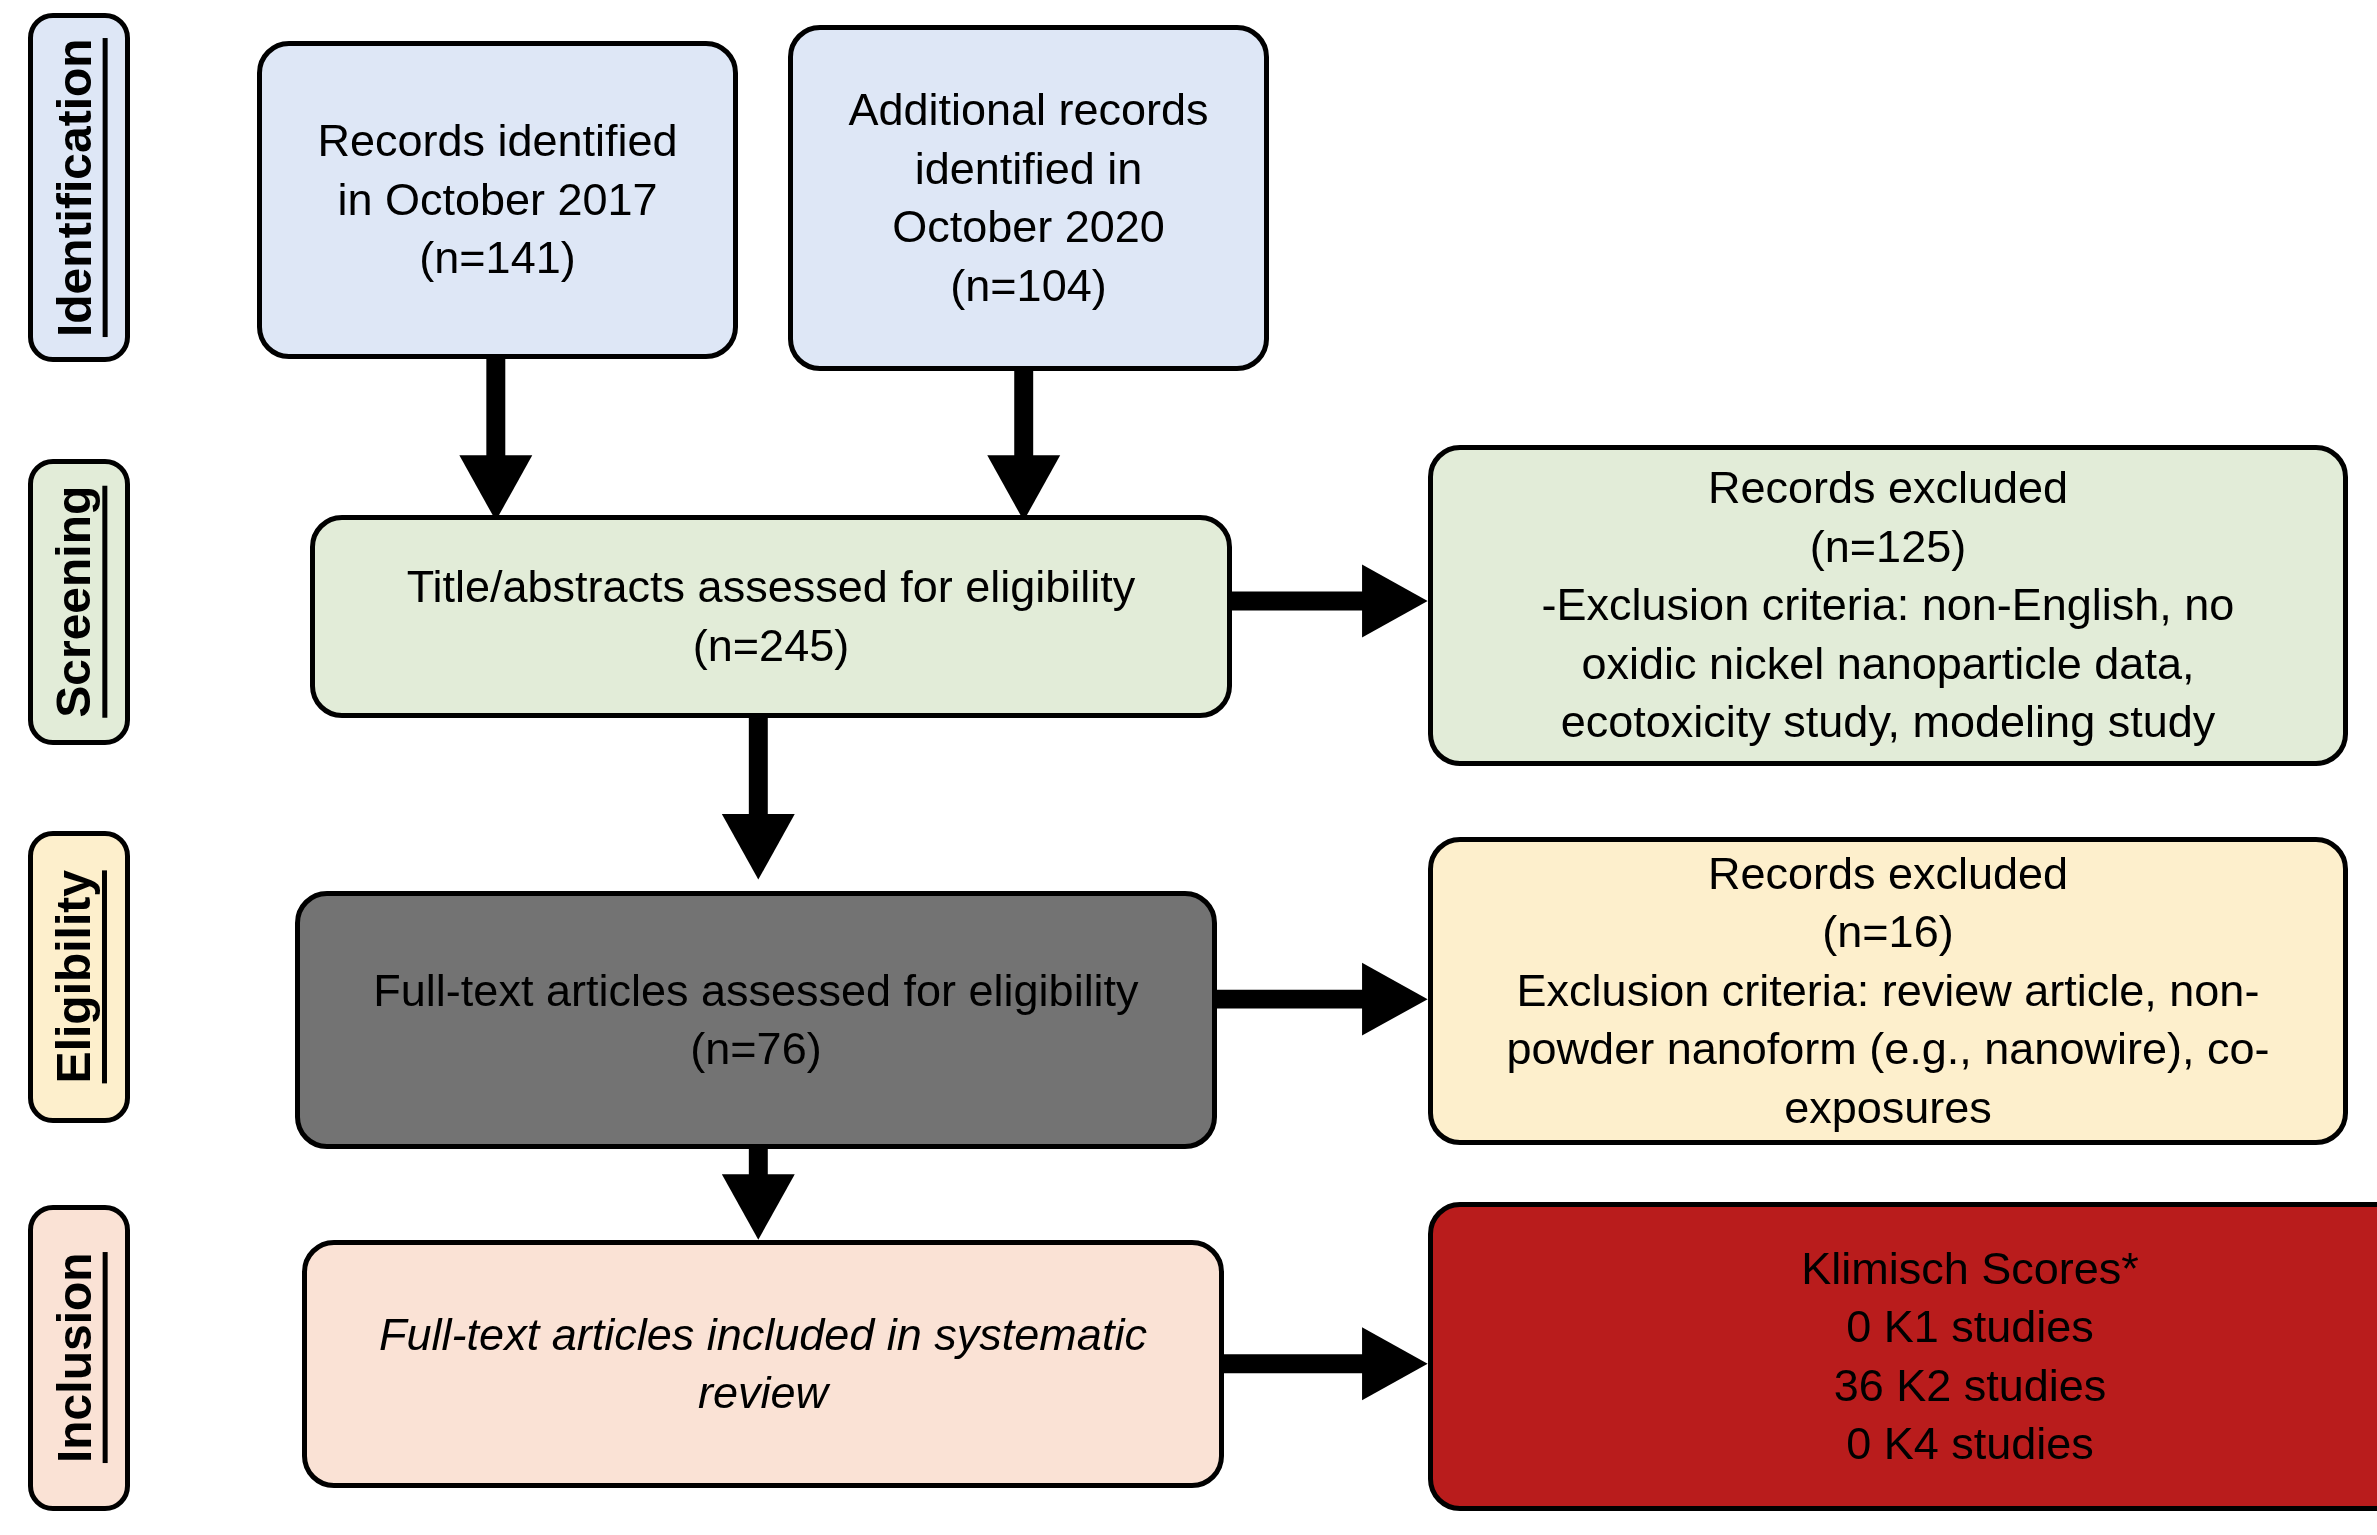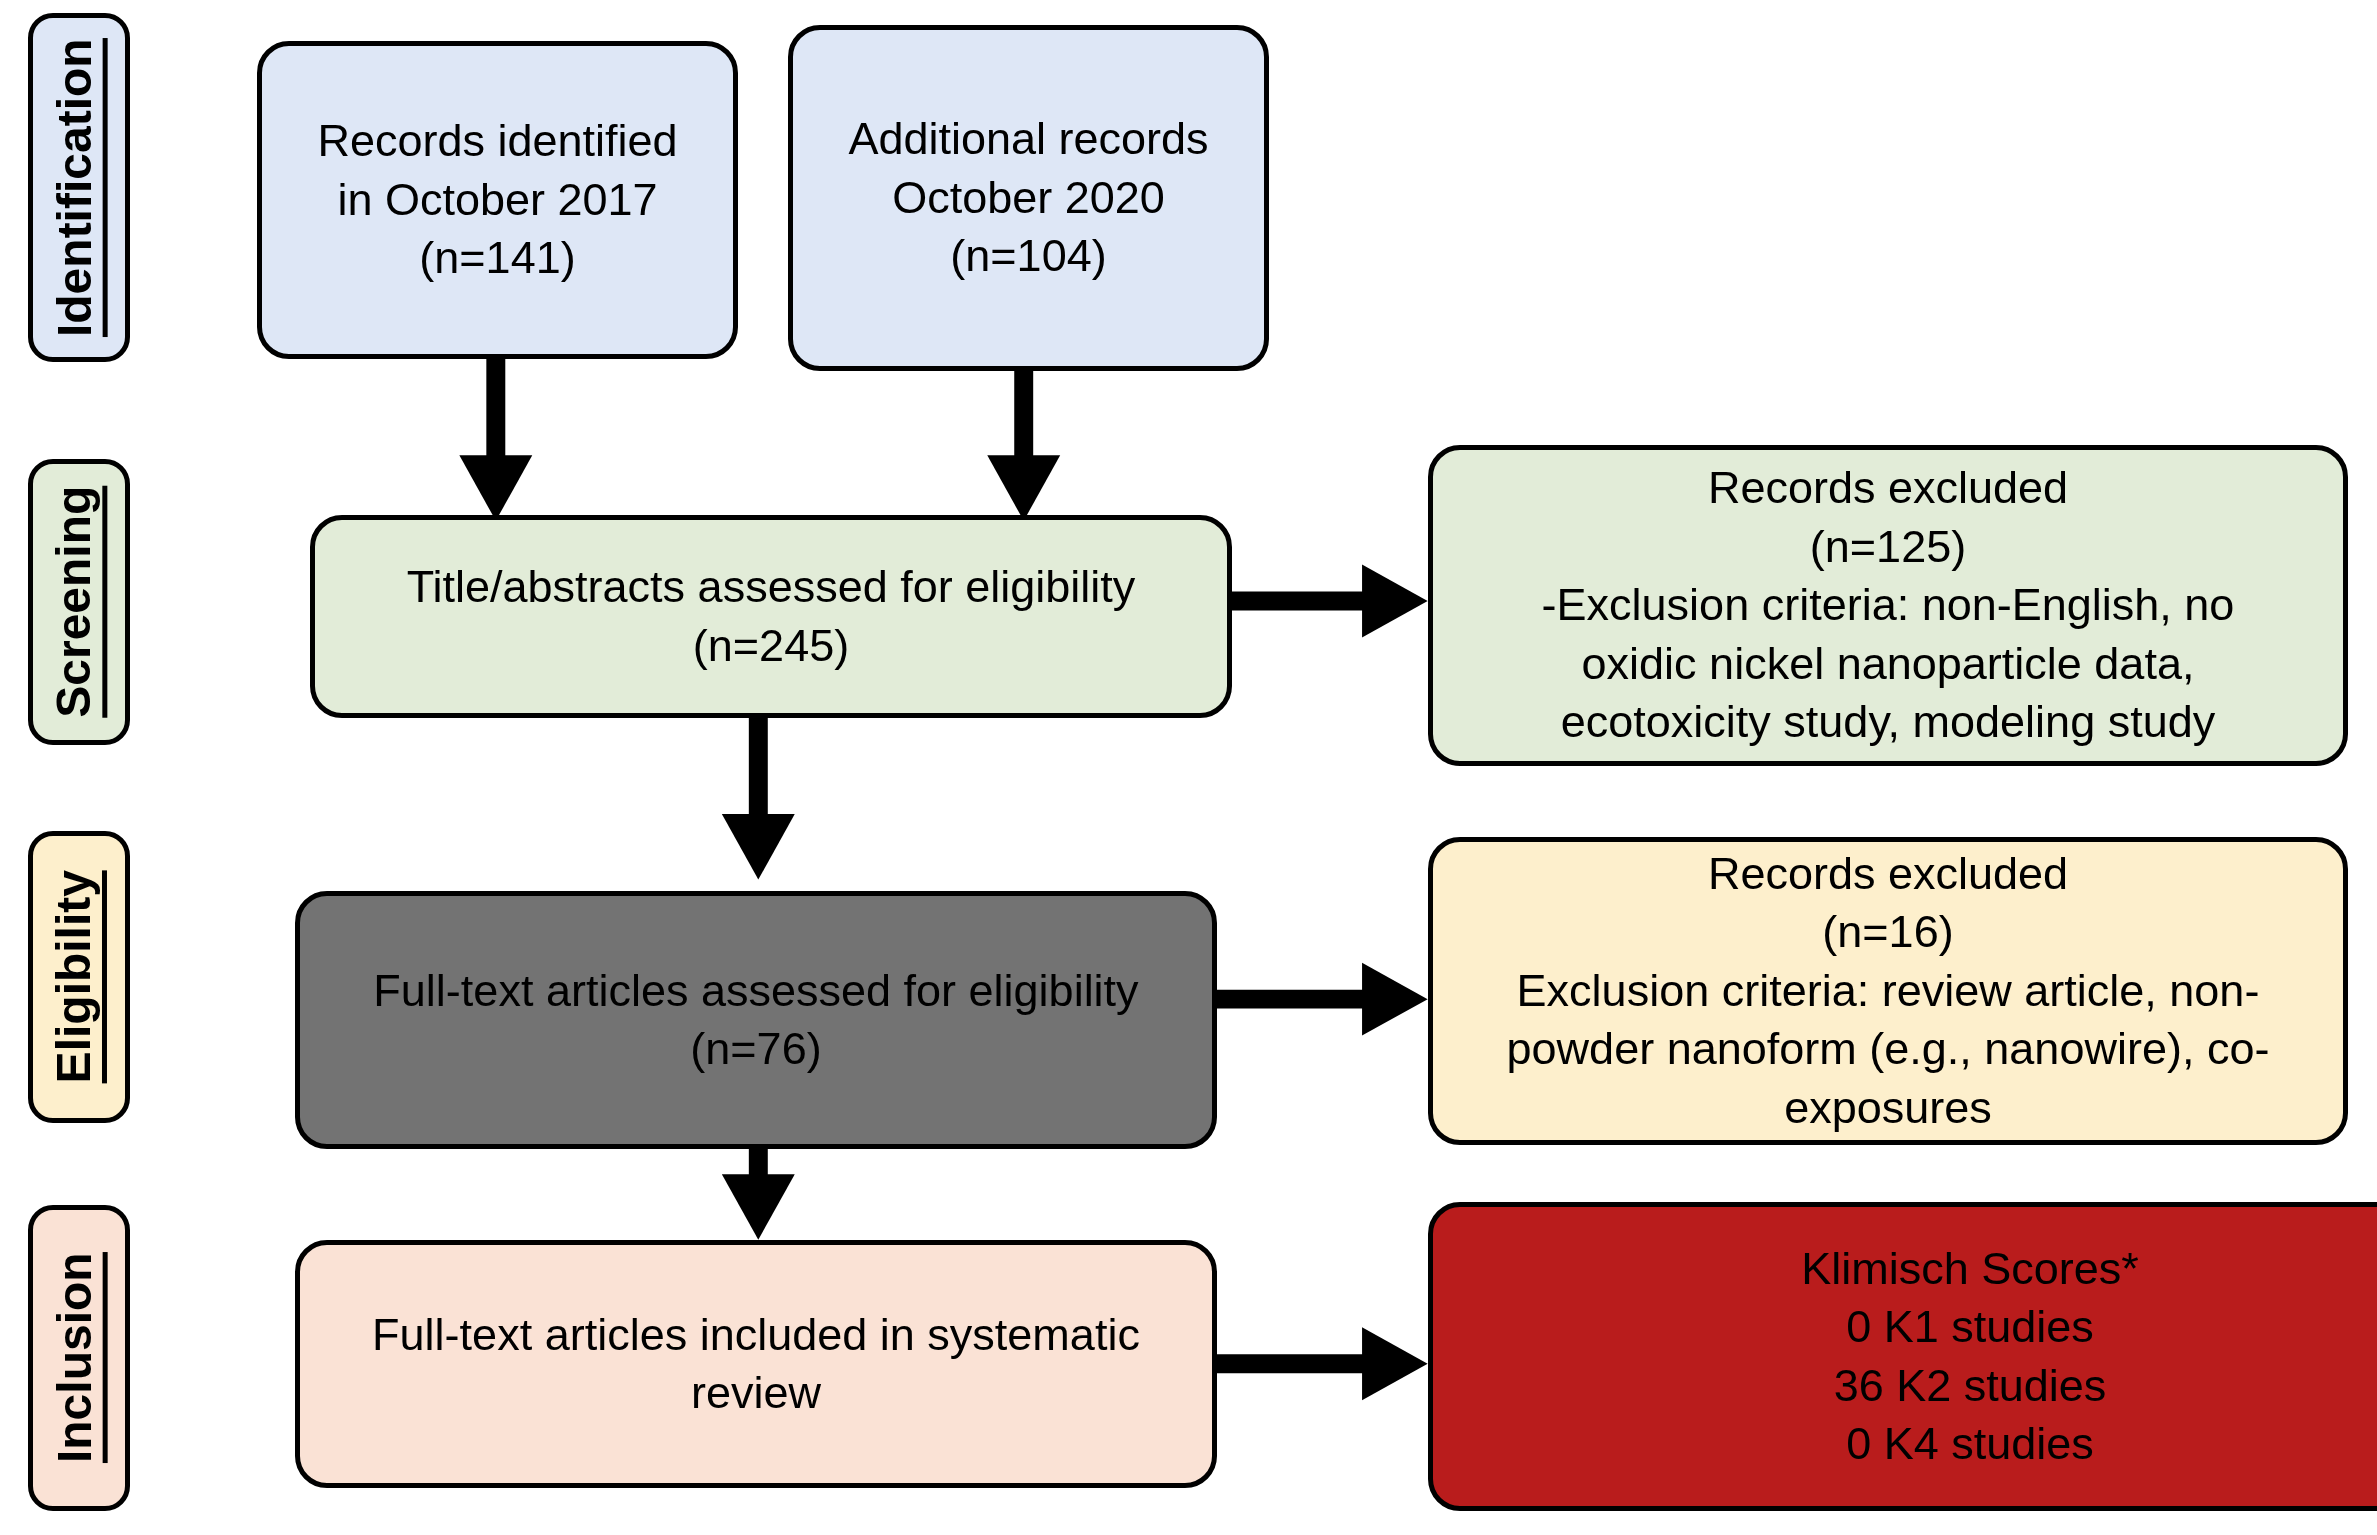--- a/index.html
+++ b/index.html
@@ -126,20 +126,21 @@
   </div>
 
   <div class="box" style="left:257px; top:41px; width:481px; height:318px; background:#dee7f6;">
     <span class="line">Records identified</span>
     <span class="line">in October 2017</span>
     <span class="line">(n=141)</span>
   </div>
 
   <div class="box" style="left:788px; top:13px; width:481px; height:346px; background:#dee7f6;margin-top:12px;">
     <span class="line">Additional records</span>
+    <span class="line">identified in</span>
     <span class="line">October 2020</span>
     <span class="line">(n=104)</span>
   </div>
 
   <div class="box" style="left:295px; top:515px; width:922px; height:203px; background:#e2ecd8;margin-left:15px;">
     <span class="line">Title/abstracts assessed for eligibility</span>
     <span class="line">(n=245)</span>
   </div>
 
   <div class="box" style="left:1428px; top:445px; width:920px; height:321px; background:#e2ecd8;">
@@ -156,21 +157,21 @@
   </div>
 
   <div class="box" style="left:1428px; top:837px; width:920px; height:308px; background:#fdefcc;">
     <span class="line">Records excluded</span>
     <span class="line">(n=16)</span>
     <span class="line">Exclusion criteria: review article, non-</span>
     <span class="line">powder nanoform (e.g., nanowire), co-</span>
     <span class="line">exposures</span>
   </div>
 
-  <div class="box" style="left:295px; top:1240px; width:922px; height:248px; background:#fae2d5;">
+  <div class="box" style="left:302px; top:1240px; width:922px; height:248px; background:#fae2d5;font-style:italic;">
     <span class="line">Full-text articles included in systematic</span>
     <span class="line">review</span>
   </div>
 
   <div class="box" style="left:1428px; top:1202px; width:1084px; height:309px; background:#b91c1c;">
     <span class="line">Klimisch Scores*</span>
     <span class="line">0 K1 studies</span>
     <span class="line">36 K2 studies</span>
     <span class="line">0 K4 studies</span>
   </div>

